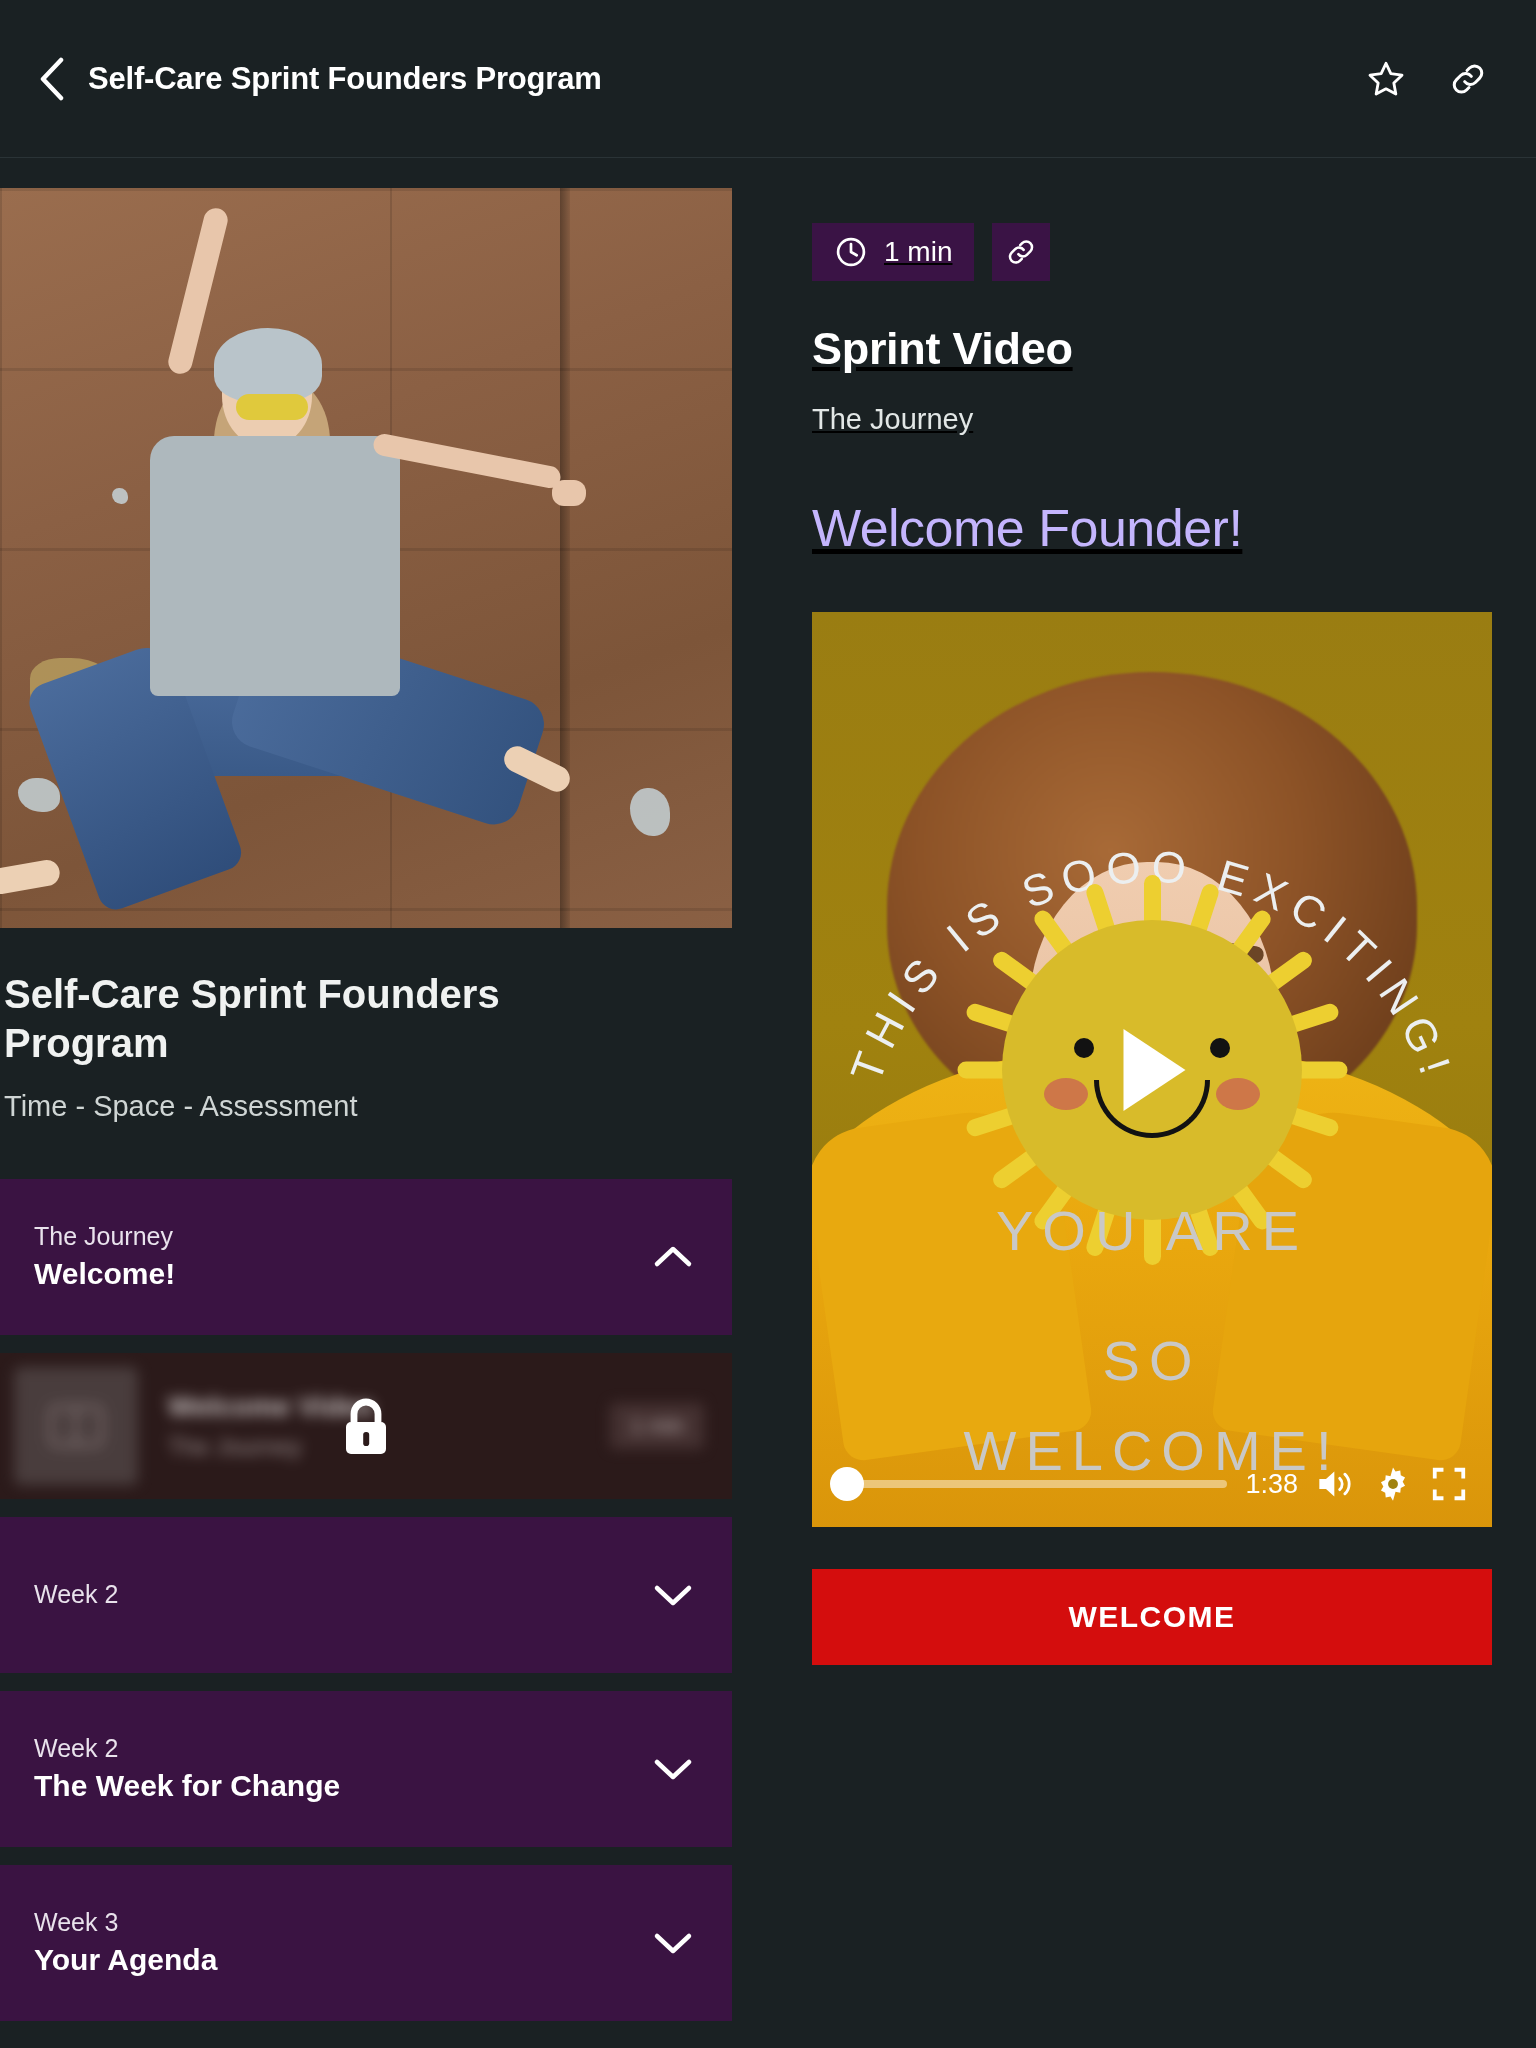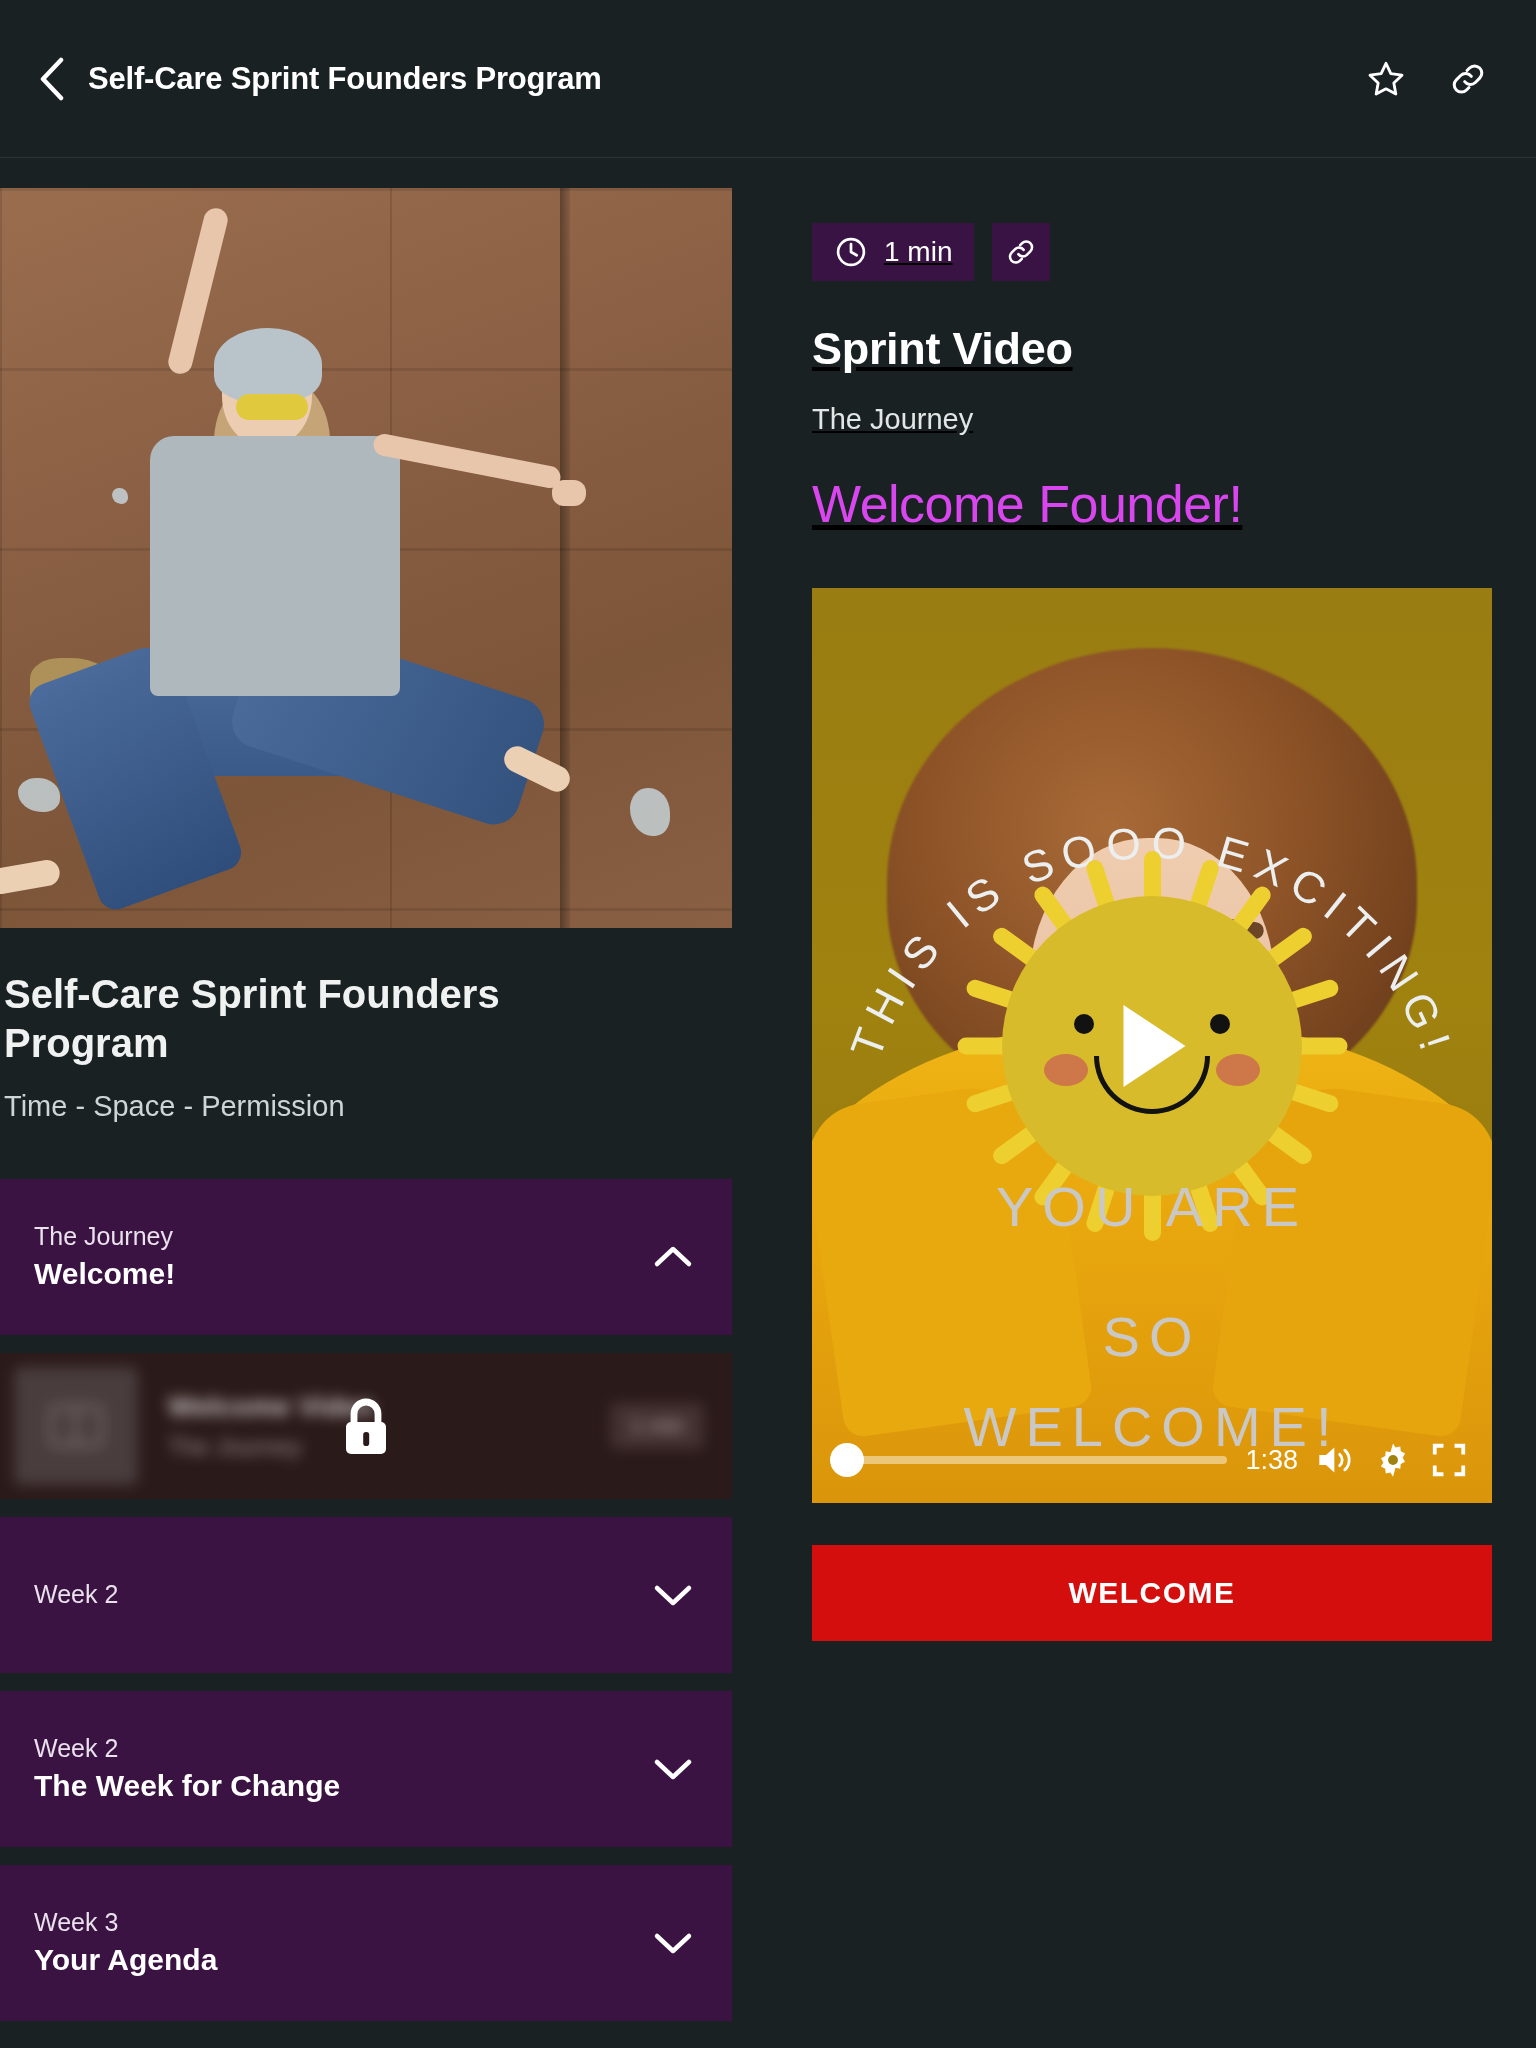--- a/index.html
+++ b/index.html
@@ -186,21 +186,21 @@
     display: flex; align-items: center; justify-content: center; cursor: pointer;
   }
   .lesson-h1 {
     margin-top: 42px;
     font-size: 45px; font-weight: bold; color: #ffffff; letter-spacing: -0.3px;
   }
   .lesson-section {
     margin-top: 28px; font-size: 29px; color: #e2e7e6; font-weight: 400;
   }
   .content-h {
-    margin-top: 38px; font-size: 52px; color: #d946ef; font-weight: 400;
+    margin-top: 62px; font-size: 52px; color: #c4b5fd; font-weight: 400;
     letter-spacing: -0.5px;
   }
 
   
   .video {
     position: relative; margin-top: 54px;
     width: 680px; height: 915px;
     background: linear-gradient(180deg,#9a7d12 0%, #a0820f 45%, #8f7410 100%);
     overflow: hidden; cursor: pointer;
   }
@@ -338,21 +338,21 @@
         <div class="hand-r"></div>
         <div class="hip"></div>
         <div class="leg-l"></div>
         <div class="leg-r"></div>
         <div class="foot-l"></div>
         <div class="foot-r"></div>
       </div>
     </div>
 
     <div class="course-title">Self-Care Sprint Founders Program</div>
-    <div class="course-sub">Time - Space - Permission</div>
+    <div class="course-sub">Time - Space - Assessment</div>
 
     <div class="acc-list">
 
       <div class="acc">
         <div class="acc-text">
           <div class="acc-eyebrow">The Journey</div>
           <div class="acc-title">Welcome!</div>
         </div>
         <span class="acc-chev">
           <svg width="44" height="30" viewBox="0 0 44 30">

